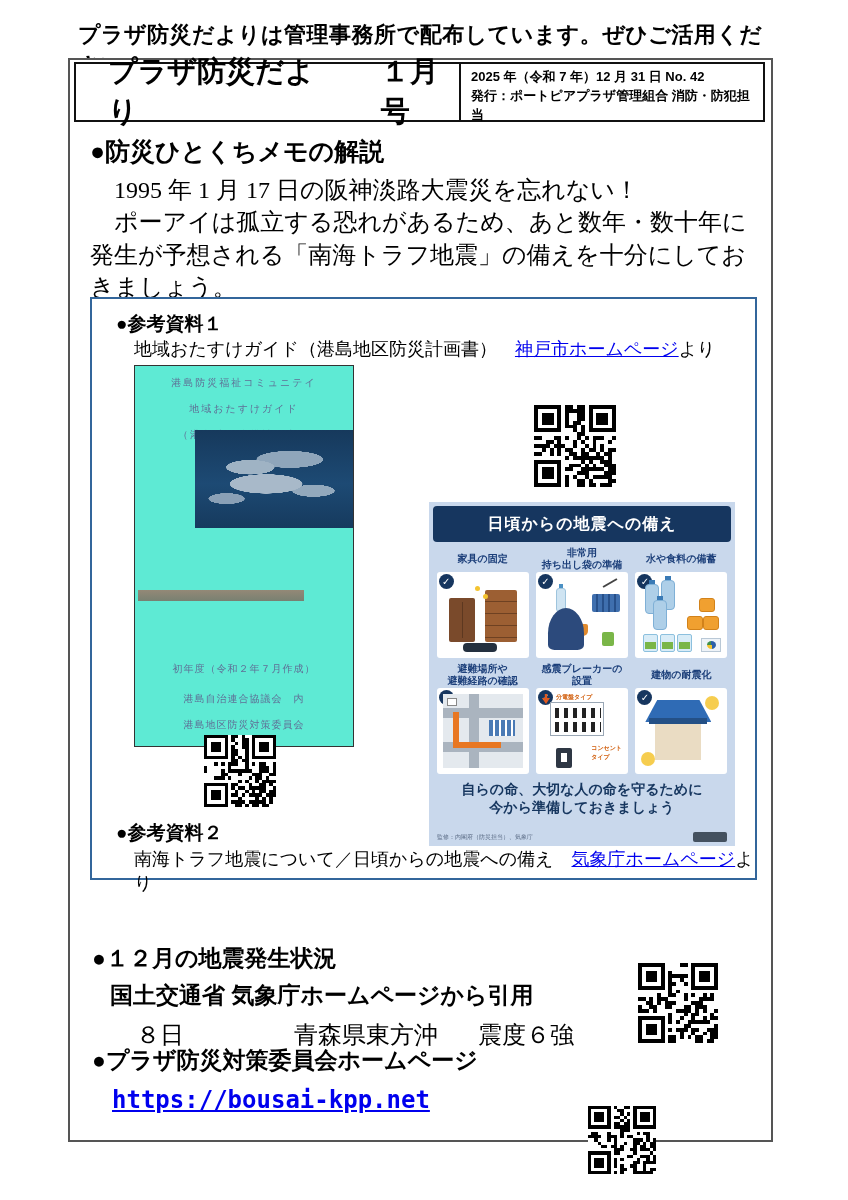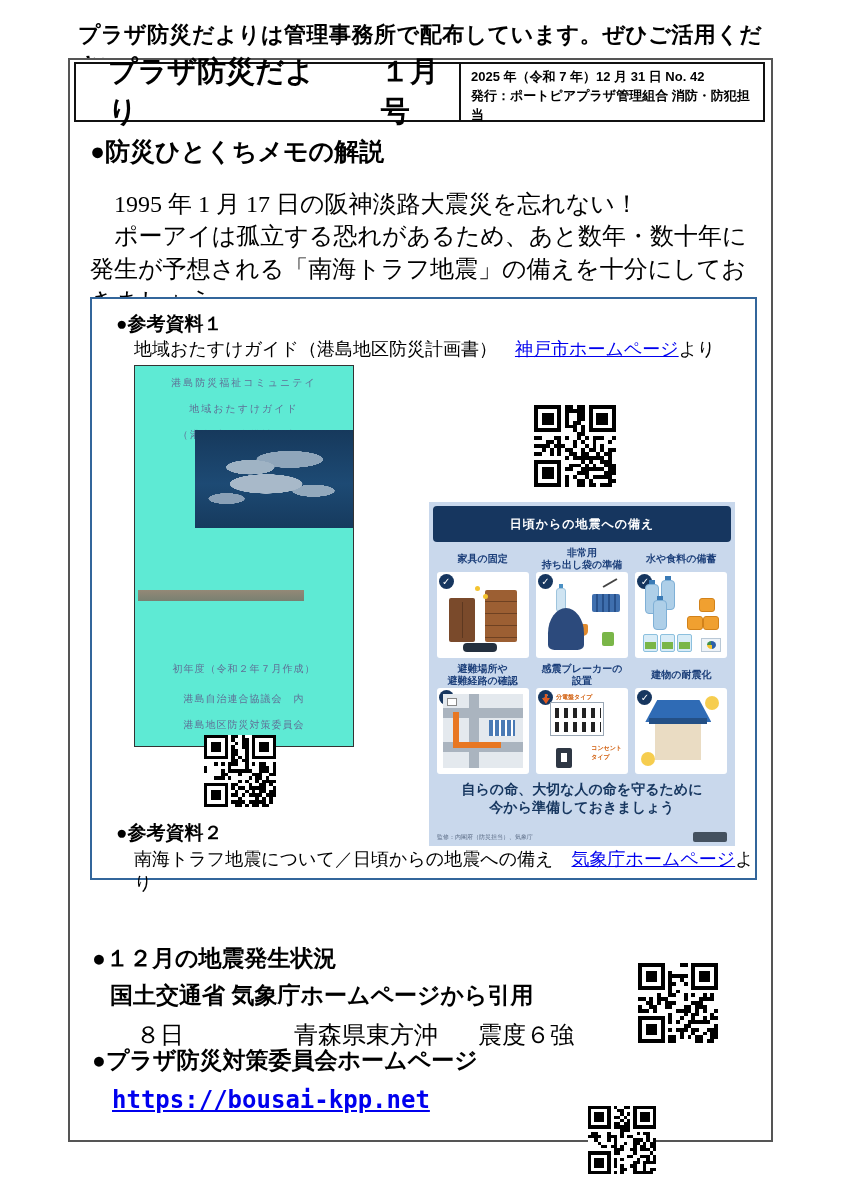--- a/index.html
+++ b/index.html
@@ -15,21 +15,21 @@
   .header-box { position:absolute; left:4px; top:2px; width:691px; height:60px;
     border:2px solid #111; display:flex; }
   .header-left { width:383px; display:flex; align-items:center; padding-left:32px;
     font-family:"Liberation Sans", sans-serif; font-weight:bold; font-size:29px; }
   .header-left .issue { margin-left:60px; }
   .header-right { flex:1; border-left:2px solid #111; padding:4px 8px 2px 10px;
     font-family:"Liberation Sans", sans-serif; font-weight:bold; font-size:13px; line-height:1.45; }
 
   .memo { position:absolute; left:20px; top:75px; width:668px; }
   .memo-heading { font-family:"Liberation Sans", sans-serif; font-weight:bold; font-size:25px; }
-  .memo-body { margin-top:20px; font-size:24px; line-height:1.35; width:672px; }
+  .memo-body { margin-top:6px; font-size:24px; line-height:1.35; width:672px; }
   .memo-body p { margin:0; }
 
   .ref-box { position:absolute; left:20px; top:237px; width:667px; height:583px;
     border:2px solid #33669b; background:#fff; }
   .ref-heading { font-family:"Liberation Sans", sans-serif; font-weight:bold; font-size:19px; }
   .ref-desc { font-size:18px; }
   .ref1-head { position:absolute; left:24px; top:12px; }
   .ref1-desc { position:absolute; left:42px; top:38px; }
   a.doc-link { color:#0000ee; text-decoration:underline; }
 
@@ -59,21 +59,21 @@
   .qr svg { display:block; }
   .qr1 { position:absolute; left:442px; top:106px; width:82px; height:82px; }
   .qr2 { position:absolute; left:112px; top:436px; width:72px; height:72px; }
   .qr3 { position:absolute; left:568px; top:903px; width:80px; height:80px; }
   .qr4 { position:absolute; left:518px; top:1046px; width:68px; height:68px; }
 
   .infographic { position:absolute; left:337px; top:203px; width:306px; height:344px;
     background:#c9d8ec; font-family:"Liberation Sans", sans-serif; }
   .info-header { height:36px; margin:4px 4px 0 4px; background:#16365f; border-radius:4px;
     display:flex; align-items:center; justify-content:center;
-    color:#fff; font-weight:bold; font-size:12px; letter-spacing:1px; }
+    color:#fff; font-weight:bold; font-size:16px; letter-spacing:1px; }
   .info-grid { display:grid; grid-template-columns:repeat(3,1fr); gap:4px; padding:4px 6px 0 6px; }
   .info-cell { display:flex; flex-direction:column; align-items:center; }
   .info-title { color:#1c3f7a; font-weight:bold; font-size:10px; line-height:1.25;
     text-align:center; white-space:pre-line; height:26px; display:flex; align-items:center; justify-content:center; }
   .info-card { position:relative; width:92px; height:86px; background:#fff; border-radius:3px; }
   .check-badge { position:absolute; left:2px; top:2px; width:15px; height:15px; border-radius:50%;
     background:#16365f; color:#fff; font-size:10px; line-height:15px; text-align:center; }
   .info-footer { margin-top:6px; text-align:center; color:#16365f; font-weight:bold;
     font-size:14px; line-height:1.3; }
   .info-credit { position:absolute; left:8px; bottom:4px; font-size:6px; color:#5a6b85; }

